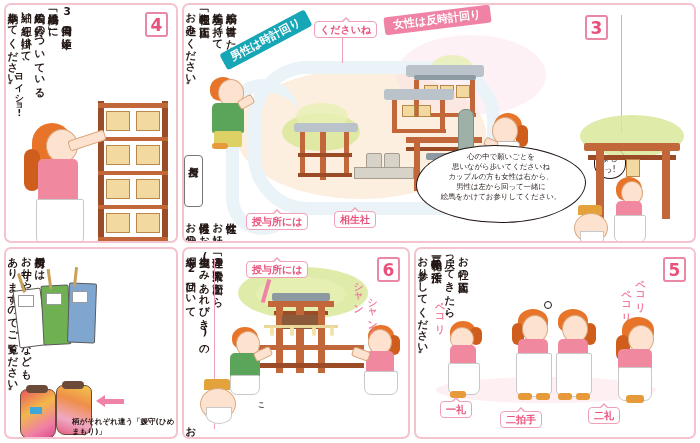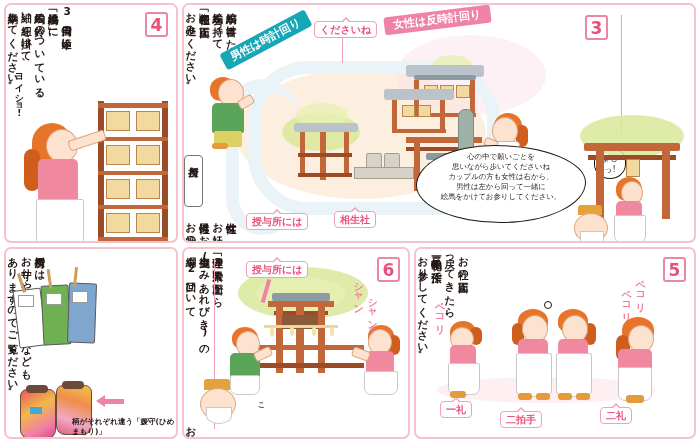--- a/index.html
+++ b/index.html
@@ -460,16 +460,16 @@
         <div class="hair-d" style="left:4px;top:18px;width:14px;height:26px;border-radius:7px;"></div>
         <div class="head" style="left:16px;top:8px;width:24px;height:26px;"></div>
         <div class="body-pink" style="left:6px;top:32px;width:34px;height:22px;"></div>
         <div class="skirt" style="left:6px;top:50px;width:32px;height:32px;"></div>
         <div class="shoe" style="left:14px;top:78px;width:18px;height:8px;"></div>
       </div>
     </div>
 
     <div class="plabel notch" style="left:24px;top:152px;">一礼</div>
     <div class="plabel notch" style="left:84px;top:162px;">二拍手</div>
-    <div class="plabel notch" style="left:172px;top:158px;margin-left:12px;">二礼</div>
+    <div class="plabel notch" style="left:172px;top:158px;">二礼</div>
   </div>
 
 </div>
 
 </body></html>

